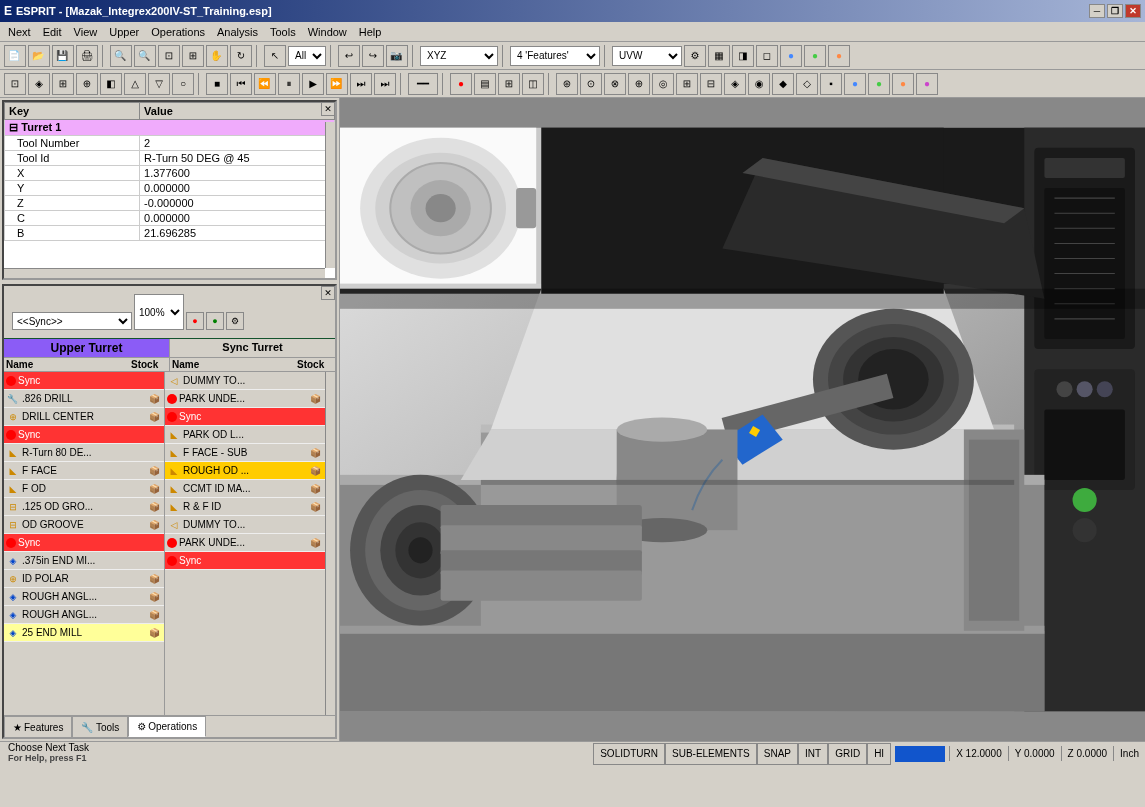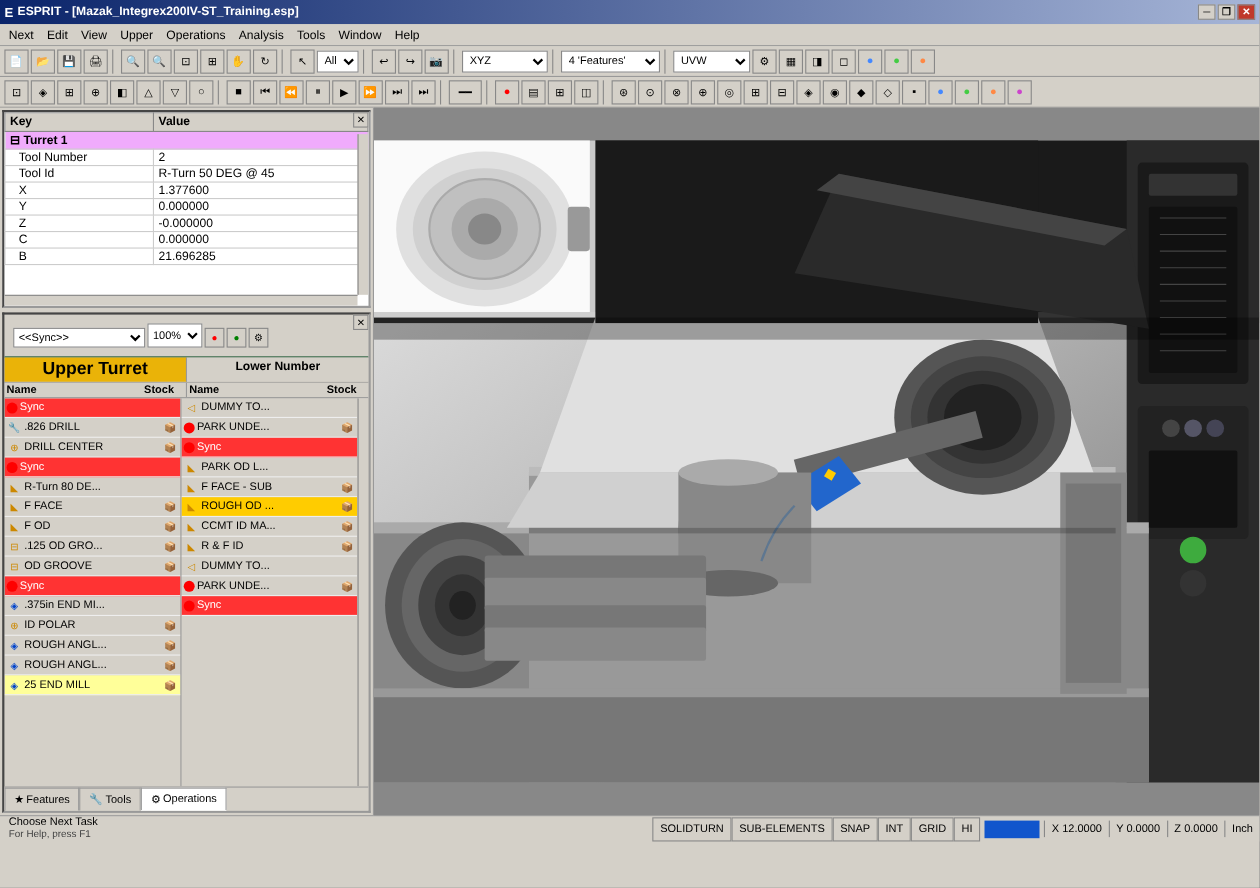--- a/index.html
+++ b/index.html
@@ -138,21 +138,21 @@
     .ops-toolbar {
       display: flex; align-items: flex-end; gap: 2px;
       padding: 8px;
       border-bottom: 1px solid #14532d;
     }
     .ops-sync-dropdown {
       height: 18px; font-size: 10px;
       background: white; border: 1px solid #888;
     }
     .ops-pct-dropdown {
-      height: 22px; width: 50px; font-size: 10px;
+      height: 36px; width: 50px; font-size: 10px;
       background: white; border: 1px solid #888;
     }
 
     .op-row {
       display: flex;
       align-items: center;
       height: 18px;
       font-size: 10px;
       border-bottom: 1px solid #eee;
       cursor: pointer;
@@ -418,22 +418,22 @@
         </select>
         <select class="ops-pct-dropdown">
           <option>100%</option>
         </select>
         <div class="tb-btn" style="width:18px;height:18px;font-size:9px;color:red;">●</div>
         <div class="tb-btn" style="width:18px;height:18px;font-size:9px;color:green;">●</div>
         <div class="tb-btn" style="width:18px;height:18px;font-size:9px;">⚙</div>
       </div>
 
       <div style="display:flex;border-bottom:1px solid #999;">
-        <div style="flex:1;text-align:center;font-weight:bold;font-size:16px;padding:2px;border-right:1px solid #999;background:#eab308;">Upper Turret</div>
-        <div style="flex:1;text-align:center;font-weight:bold;font-size:11px;padding:2px;background:#d4d0c8;">Lower Number</div>
+        <div style="flex:1;text-align:center;font-weight:bold;font-size:12px;padding:2px;border-right:1px solid #999;background:#8b5cf6;">Upper Turret</div>
+        <div style="flex:1;text-align:center;font-weight:bold;font-size:11px;padding:2px;background:#d4d0c8;">Sync Turret</div>
       </div>
 
       <div style="display:flex;border-bottom:1px solid #999;background:#d4d0c8;">
         <div style="flex:1;display:flex;border-right:1px solid #999;">
           <span style="flex:1;padding:1px 2px;font-size:10px;font-weight:bold;">Name</span>
           <span style="width:40px;padding:1px 2px;font-size:10px;font-weight:bold;">Stock</span>
         </div>
         <div style="flex:1;display:flex;">
           <span style="flex:1;padding:1px 2px;font-size:10px;font-weight:bold;">Name</span>
           <span style="width:40px;padding:1px 2px;font-size:10px;font-weight:bold;">Stock</span>
@@ -743,21 +743,21 @@
 
         <rect x="175" y="60" width="20" height="40" fill="#999" rx="3"></rect>
       </svg>
     </div>
   </div>
 </div>
 
 <div class="status-bar">
   <div class="status-left">
     <div>Choose Next Task</div>
-    <div style="font-size:9px;color:#444;">For Help, press F1</div>
+    <div style="font-size:9px;color:#444;font-weight:bold;">For Help, press F1</div>
   </div>
   <div class="status-right">
     <button class="status-btn">SOLIDTURN</button>
     <button class="status-btn">SUB-ELEMENTS</button>
     <button class="status-btn">SNAP</button>
     <button class="status-btn">INT</button>
     <button class="status-btn">GRID</button>
     <button class="status-btn">HI</button>
     <div style="width:50px;height:16px;background:#1155cc;margin:0 4px;"></div>
     <span class="status-coord">X 12.0000</span>

